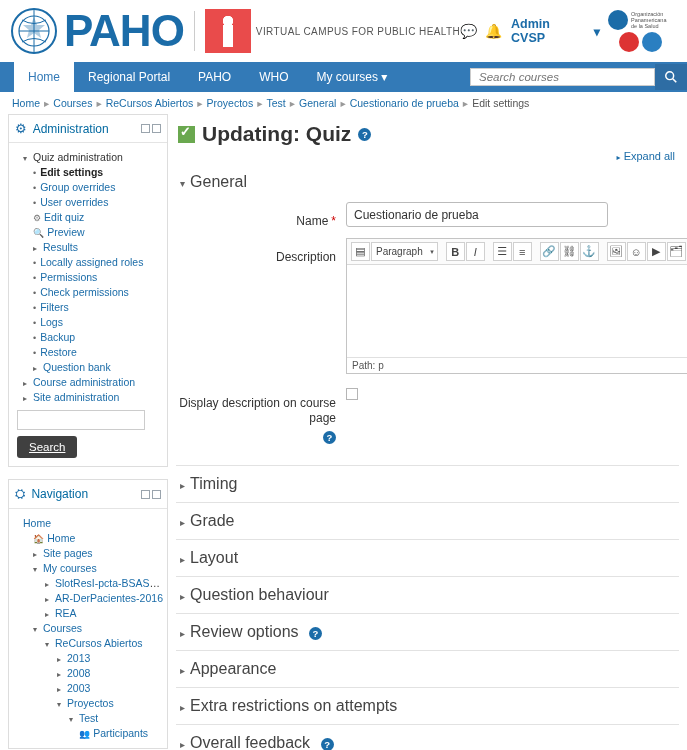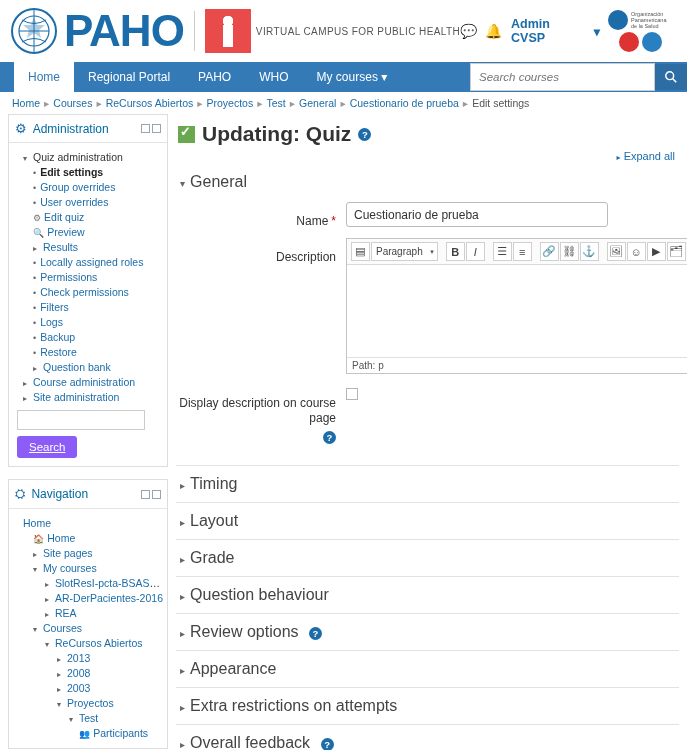--- a/index.html
+++ b/index.html
@@ -115,21 +115,21 @@
     color: #337ab7;
   }
   .nav-search {
     margin-left: auto;
     display: flex;
     align-items: center;
     height: 30px;
   }
   .nav-search input {
     width: 185px;
-    height: 28px;
+    height: 18px;
     border: 1px solid #cccccc;
     padding: 0 8px;
     font-size: 11.5px;
     font-style: italic;
     color: #888888;
     outline: none;
   }
   .nav-search .btn-search {
     width: 32px; height: 26px;
     background: #2e6da4;
@@ -220,21 +220,21 @@
     display: inline-block;
     border: none;
     border-radius: 3px;
     color: #fff;
     font-size: 11.5px;
     padding: 5px 12px;
     cursor: pointer;
     font-family: "Liberation Sans", sans-serif;
   }
   .btn-primary { background: #337ab7; }
-  .btn-search-block { background:#8b5cf6; margin-left:2px;text-decoration:underline; }
+  .btn-search-block { background:#404040; margin-left:2px;text-decoration:underline; }
 
   
   .page-title {
     display: flex;
     align-items: center;
     gap: 7px;
     font-size: 21px;
     font-weight: bold;
     color: #333;
     margin: 8px 0 2px 2px;
@@ -586,24 +586,24 @@
         <div class="form-field">
           <span class="cb"></span>
         </div>
       </div>
     </div>
 
     <div class="section">
       <span class="tri">▸</span><span>Timing</span>
     </div>
     <div class="section">
+      <span class="tri">▸</span><span>Grade</span>
+    </div>
+    <div class="section">
       <span class="tri">▸</span><span>Layout</span>
-    </div>
-    <div class="section">
-      <span class="tri">▸</span><span>Grade</span>
     </div>
     <div class="section">
       <span class="tri">▸</span><span>Question behaviour</span>
     </div>
     <div class="section">
       <span class="tri">▸</span><span>Review options</span>
       <span class="help-ico" style="margin-left:6px">?</span>
     </div>
     <div class="section">
       <span class="tri">▸</span><span>Appearance</span>

